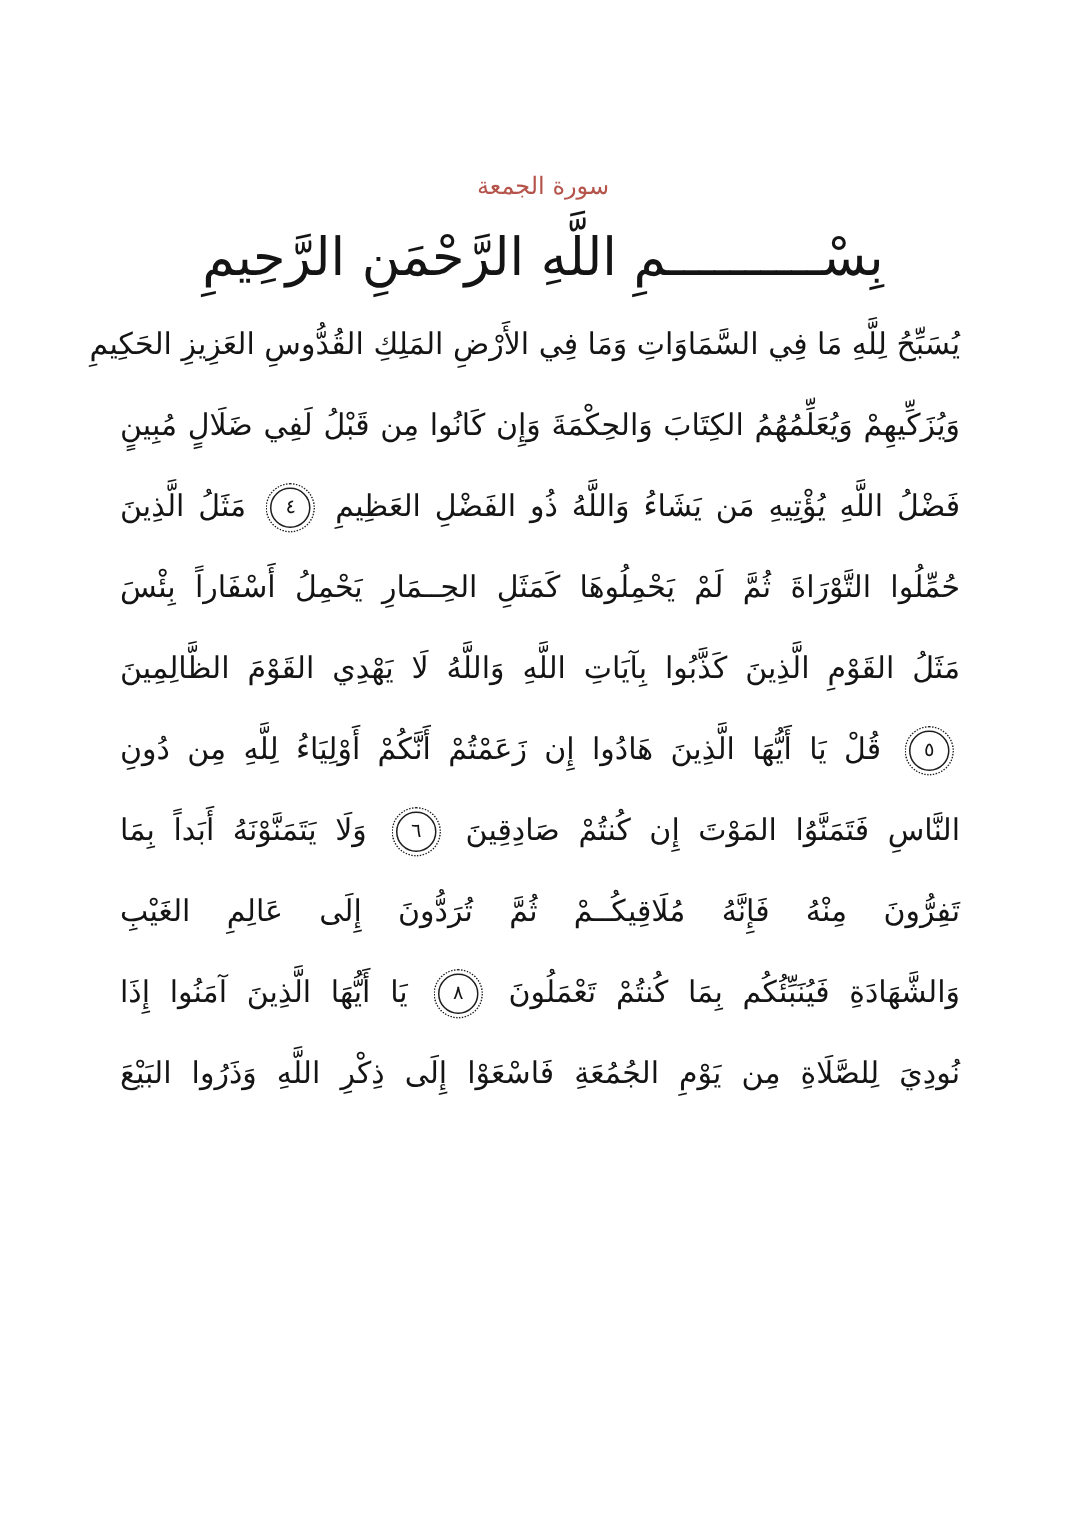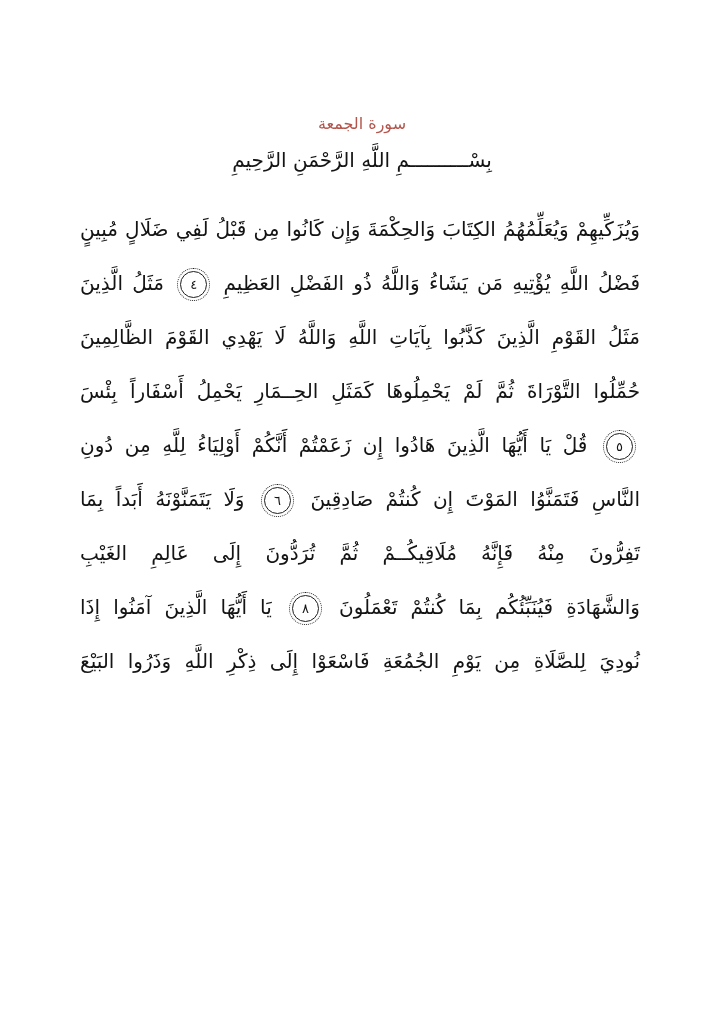--- a/index.html
+++ b/index.html
@@ -26,21 +26,21 @@
     font-size: 16px;
     font-weight: normal;
     margin: 0;
   }
   .basmala {
     position: absolute;
     top: 108px;
     left: 0;
     right: 0;
     text-align: center;
-    font-size: 20px;
+    font-size: 35px;
     color: #141414;
     direction: rtl;
     line-height: 1.6;
   }
   .quran-text {
     position: absolute;
     top: 166px;
     right: 84px;
     left: 80px;
     direction: rtl;
@@ -81,23 +81,24 @@
 </style>
 </head>
 <body>
 
 <div class="page">
   <h1 class="surah-title" style="color: rgb(180, 84, 75);">سورة الجمعة</h1>
 
   <div class="basmala">بِسْــــــــــمِ اللَّهِ الرَّحْمَنِ الرَّحِيمِ</div>
 
   <div class="quran-text" style="color: rgb(20, 20, 20);">
+      <div class="qline"><span>يُسَبِّحُ لِلَّهِ مَا فِي السَّمَاوَاتِ وَمَا فِي الأَرْضِ المَلِكِ القُدُّوسِ العَزِيزِ الحَكِيمِ</span></div>
       <div class="qline"><span>وَيُزَكِّيهِمْ وَيُعَلِّمُهُمُ الكِتَابَ وَالحِكْمَةَ وَإِن كَانُوا مِن قَبْلُ لَفِي ضَلَالٍ مُبِينٍ</span></div>
       <div class="qline"><span>فَضْلُ اللَّهِ يُؤْتِيهِ مَن يَشَاءُ وَاللَّهُ ذُو الفَضْلِ العَظِيمِ</span> <span class="ayah-marker">٤</span> <span>مَثَلُ الَّذِينَ</span></div>
+      <div class="qline"><span>حُمِّلُوا التَّوْرَاةَ ثُمَّ لَمْ يَحْمِلُوهَا كَمَثَلِ الحِــمَارِ يَحْمِلُ أَسْفَاراً بِئْسَ</span></div>
       <div class="qline"><span>مَثَلُ القَوْمِ الَّذِينَ كَذَّبُوا بِآيَاتِ اللَّهِ وَاللَّهُ لَا يَهْدِي القَوْمَ الظَّالِمِينَ</span></div>
-      <div class="qline"><span>حُمِّلُوا التَّوْرَاةَ ثُمَّ لَمْ يَحْمِلُوهَا كَمَثَلِ الحِــمَارِ يَحْمِلُ أَسْفَاراً بِئْسَ</span></div>
       <div class="qline"><span class="ayah-marker">٥</span> <span>قُلْ يَا أَيُّهَا الَّذِينَ هَادُوا إِن زَعَمْتُمْ أَنَّكُمْ أَوْلِيَاءُ لِلَّهِ مِن دُونِ</span></div>
       <div class="qline"><span>النَّاسِ فَتَمَنَّوُا المَوْتَ إِن كُنتُمْ صَادِقِينَ</span> <span class="ayah-marker">٦</span> <span>وَلَا يَتَمَنَّوْنَهُ أَبَداً بِمَا</span></div>
       <div class="qline"><span>تَفِرُّونَ مِنْهُ فَإِنَّهُ مُلَاقِيكُــمْ ثُمَّ تُرَدُّونَ إِلَى عَالِمِ الغَيْبِ</span></div>
       <div class="qline"><span>وَالشَّهَادَةِ فَيُنَبِّئُكُم بِمَا كُنتُمْ تَعْمَلُونَ</span> <span class="ayah-marker">٨</span> <span>يَا أَيُّهَا الَّذِينَ آمَنُوا إِذَا</span></div>
       <div class="qline"><span>نُودِيَ لِلصَّلَاةِ مِن يَوْمِ الجُمُعَةِ فَاسْعَوْا إِلَى ذِكْرِ اللَّهِ وَذَرُوا البَيْعَ</span></div>
     </div>
 </div>
 
 </body></html>

